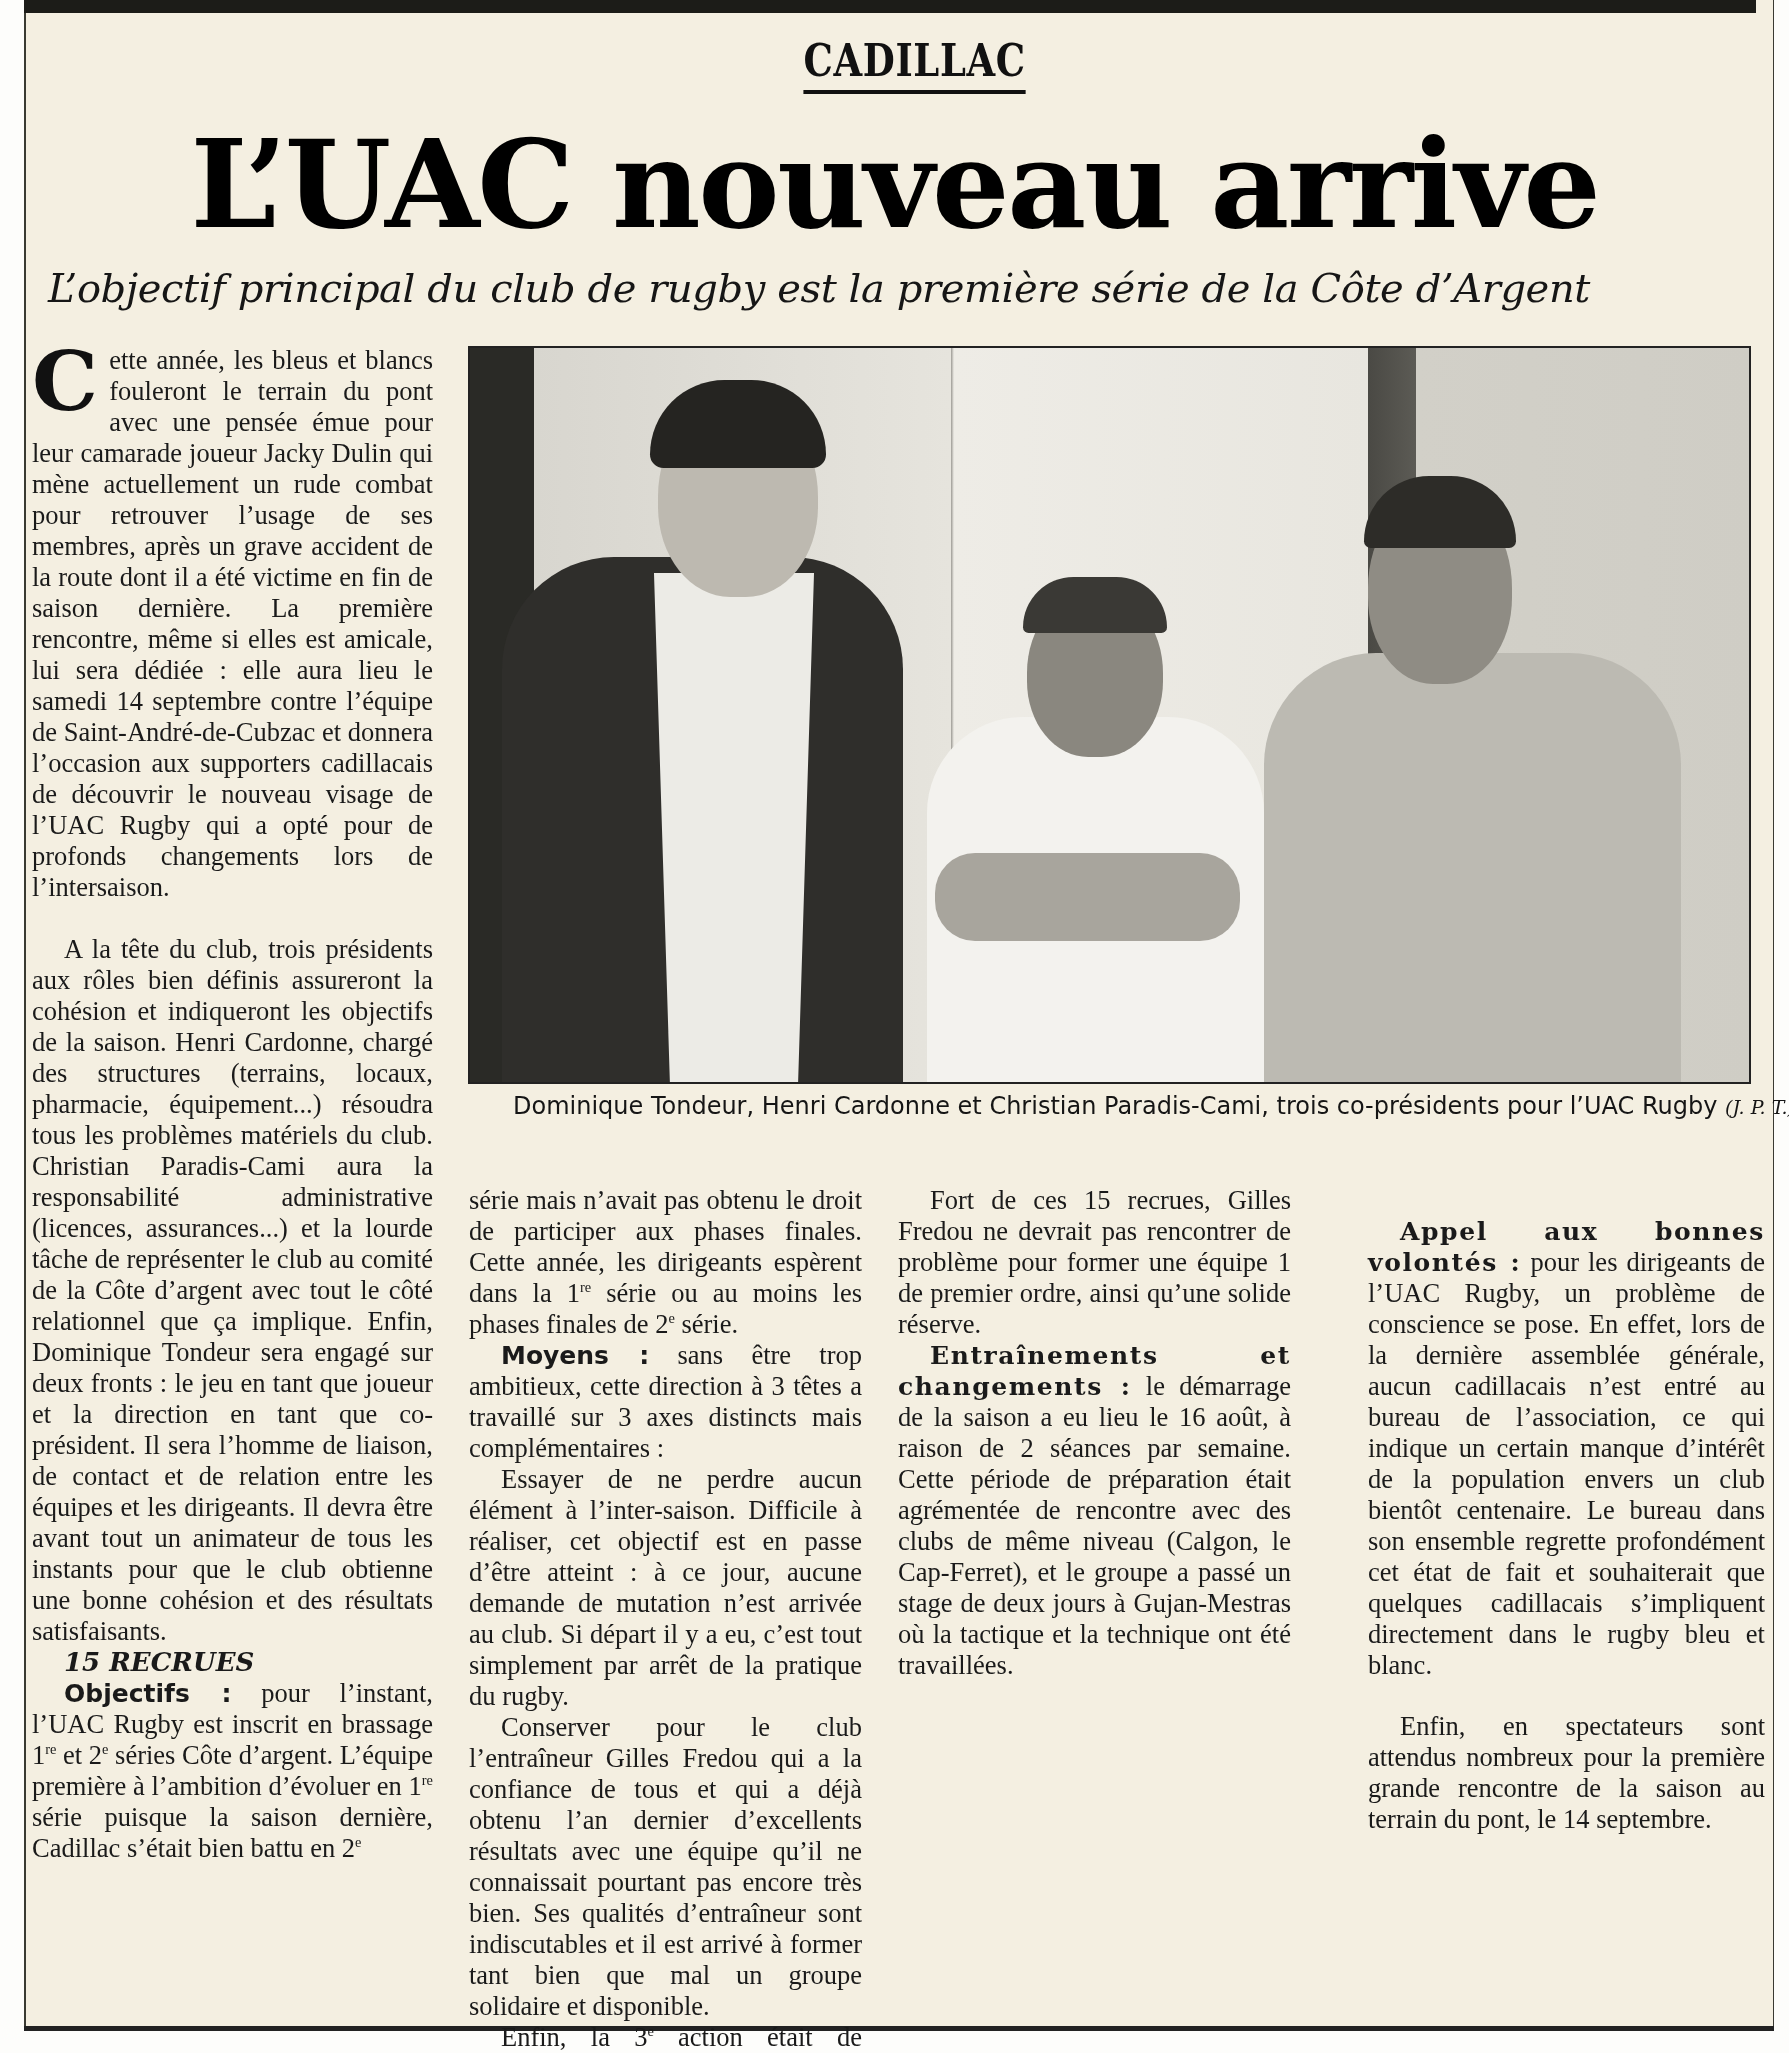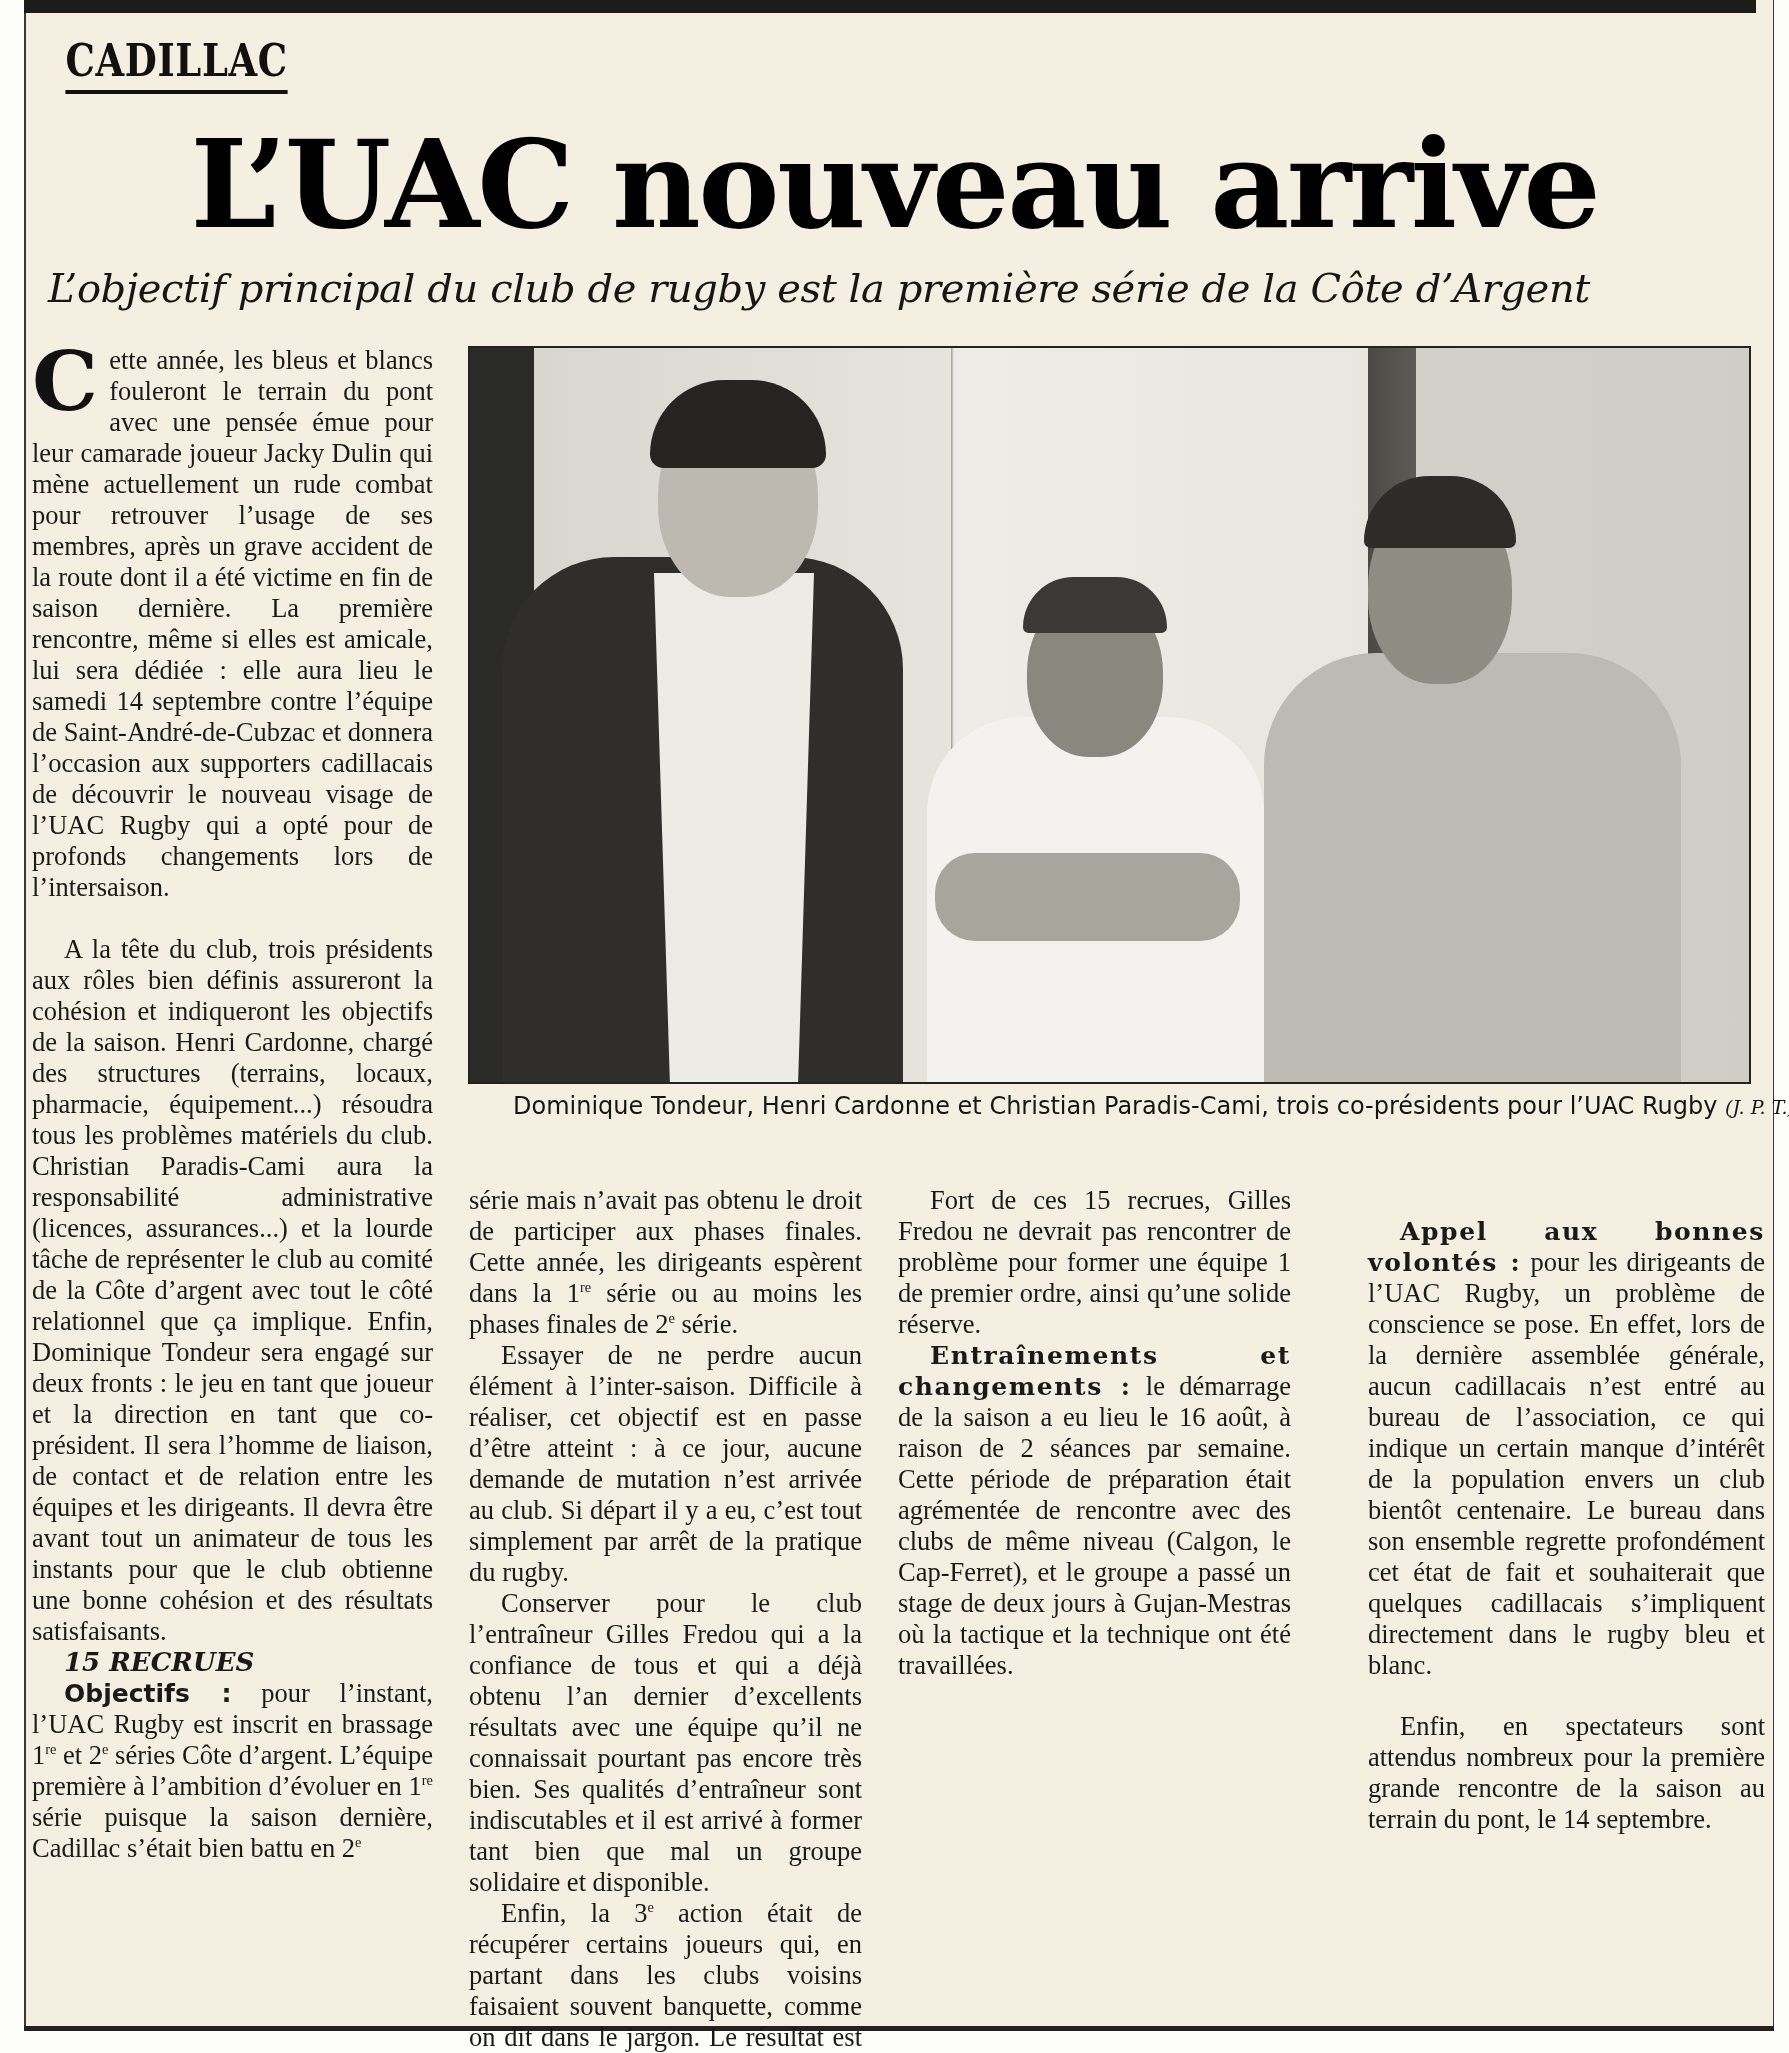--- a/index.html
+++ b/index.html
@@ -18,21 +18,21 @@
   }
   .top-rule {
     position: absolute; left: 24px; top: 0; width: 1732px; height: 13px;
     background: #1c1c18;
   }
   .bottom-rule {
     position: absolute; left: 24px; top: 2026px; width: 1750px; height: 4.8px;
     background: #222;
   }
   .kicker {
-    position: absolute; left: 0; right: 0; top: 34px;  padding-left: 41px;
+    position: absolute; left: 0; right: 0; top: 34px; text-align: center; padding-left: 41px;
   }
   .kicker span {
     display: inline-block;
     font-family: "DejaVu Serif", serif; font-weight: bold;
     font-size: 45px; letter-spacing: 0.8px; color: #111;
     transform: scaleX(0.82);
     border-bottom: 4.8px solid #111; padding-bottom: 3.2px;
   }
   .headline {
     position: absolute; left: 0; right: 0; top: 120px; text-align: center;
@@ -127,20 +127,21 @@
   <div class="person p3-head"></div>
   <div class="person p3-hair"></div>
 </div>
 <div class="caption">
   <span>Dominique Tondeur, Henri Cardonne et Christian Paradis-Cami, trois co-présidents pour l’UAC Rugby</span>
   <span class="credit">(J. P. T.)</span>
 </div>
 
 <div class="col col2">
   <p class="noindent"><span> série mais n’avait pas obtenu le droit de participer aux phases finales. Cette année, les dirigeants espèrent dans la 1</span><sup>re</sup><span> série ou au moins les phases finales de 2</span><sup>e</sup><span> série.</span></p>
+  <p><span class="runin">Moyens :</span><span> sans être trop ambitieux, cette direction à 3 têtes a travaillé sur 3 axes distincts mais complémentaires :</span></p>
   <p>Essayer de ne perdre aucun élément à l’inter-saison. Difficile à réaliser, cet objectif est en passe d’être atteint : à ce jour, aucune demande de mutation n’est arrivée au club. Si départ il y a eu, c’est tout simplement par arrêt de la pratique du rugby.</p>
   <p>Conserver pour le club l’entraîneur Gilles Fredou qui a la confiance de tous et qui a déjà obtenu l’an dernier d’excellents résultats avec une équipe qu’il ne connaissait pourtant pas encore très bien. Ses qualités d’entraîneur sont indiscutables et il est arrivé à former tant bien que mal un groupe solidaire et disponible.</p>
   <p><span>Enfin, la 3</span><sup>e</sup><span> action était de récupérer certains joueurs qui, en partant dans les clubs voisins faisaient souvent banquette, comme on dit dans le jargon. Le résultat est à la hauteur des espérances puisque 7 joueurs viennent de signer une licence à l’UAC : Christophe Dane, Thierry Porte, Stéphane Rusconi, Nicolas Brun, Sébastien Douillet, Christian Bouillon et Gilles Fiels. Quant aux retours au club, il s’agit de 8 éléments que les Cadillacais connaissent bien : Raymond Arnaud, Roland Ducos, Christophe Lespagne, Laurent Bernede, Daniel Chioetto, Marcel Moralès, Jean-Michel Larriaut et Laurent Kwiecinski.</span></p>
 </div>
 
 <div class="col col3">
   <p>Fort de ces 15 recrues, Gilles Fredou ne devrait pas rencontrer de problème pour former une équipe 1 de premier ordre, ainsi qu’une solide réserve.</p>
   <p><span class="runin-wide">Entraînements et changements :</span><span> le démarrage de la saison a eu lieu le 16 août, à raison de 2 séances par semaine. Cette période de préparation était agrémentée de rencontre avec des clubs de même niveau (Calgon, le Cap-Ferret), et le groupe a passé un stage de deux jours à Gujan-Mestras où la tactique et la technique ont été travaillées.</span></p>
 </div>
 

